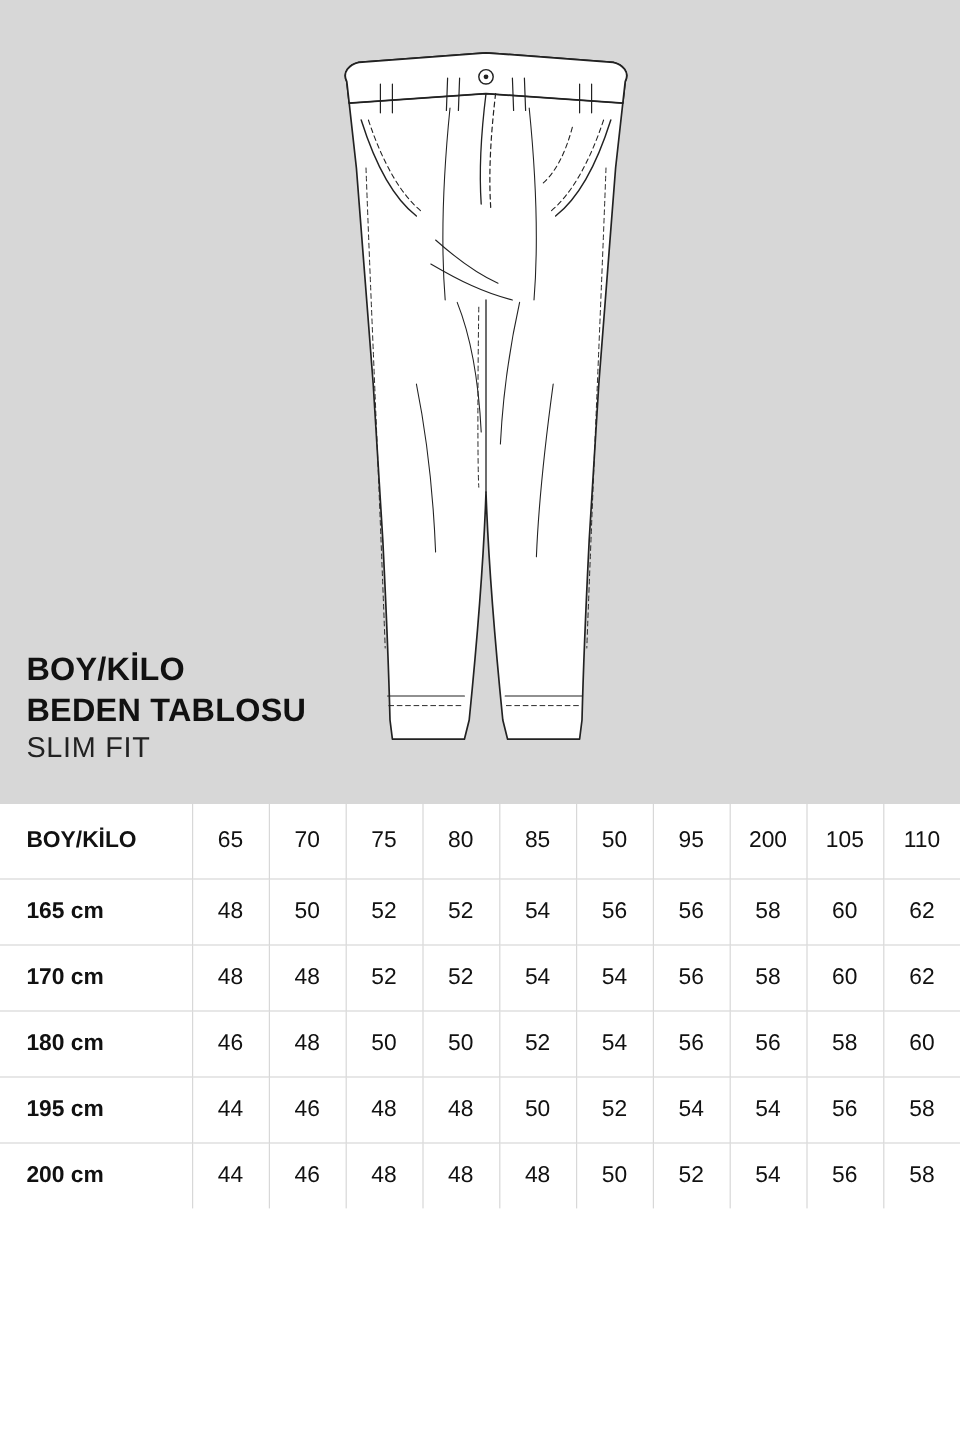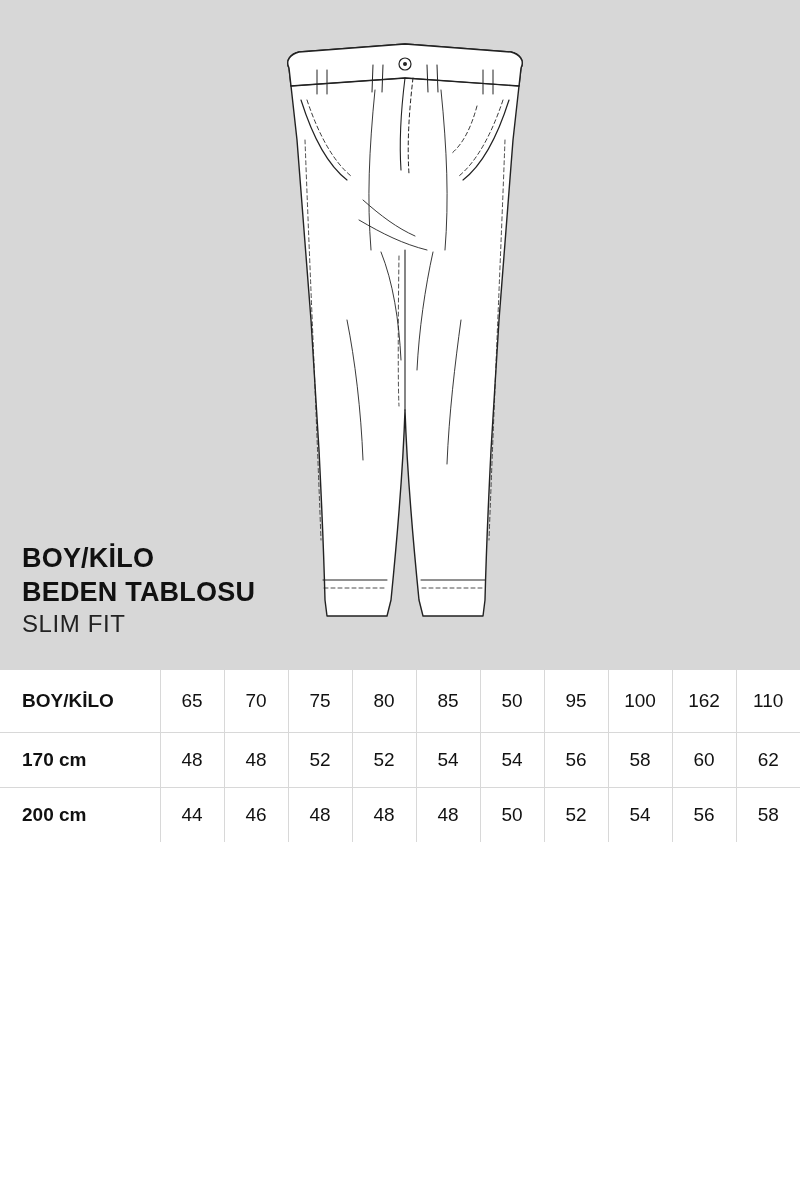--- a/index.html
+++ b/index.html
@@ -182,38 +182,77 @@
       <thead>
         <tr>
           <th class="corner">BOY/KİLO</th>
           <th>65</th>
           <th>70</th>
           <th>75</th>
           <th>80</th>
           <th>85</th>
           <th>50</th>
           <th>95</th>
-          <th>100</th>
-          <th>162</th>
+          <th>200</th>
+          <th>105</th>
           <th>110</th>
         </tr>
       </thead>
       <tbody>
         <tr>
-          <td>170 cm</td>
-          <td>48</td>
-          <td>48</td>
-          <td>52</td>
-          <td>52</td>
-          <td>54</td>
-          <td>54</td>
+          <td>165 cm</td>
+          <td>48</td>
+          <td>50</td>
+          <td>52</td>
+          <td>52</td>
+          <td>54</td>
+          <td>56</td>
           <td>56</td>
           <td>58</td>
           <td>60</td>
           <td>62</td>
+        </tr>
+        <tr>
+          <td>170 cm</td>
+          <td>48</td>
+          <td>48</td>
+          <td>52</td>
+          <td>52</td>
+          <td>54</td>
+          <td>54</td>
+          <td>56</td>
+          <td>58</td>
+          <td>60</td>
+          <td>62</td>
+        </tr>
+        <tr>
+          <td>180 cm</td>
+          <td>46</td>
+          <td>48</td>
+          <td>50</td>
+          <td>50</td>
+          <td>52</td>
+          <td>54</td>
+          <td>56</td>
+          <td>56</td>
+          <td>58</td>
+          <td>60</td>
+        </tr>
+        <tr>
+          <td>195 cm</td>
+          <td>44</td>
+          <td>46</td>
+          <td>48</td>
+          <td>48</td>
+          <td>50</td>
+          <td>52</td>
+          <td>54</td>
+          <td>54</td>
+          <td>56</td>
+          <td>58</td>
         </tr>
         <tr>
           <td>200 cm</td>
           <td>44</td>
           <td>46</td>
           <td>48</td>
           <td>48</td>
           <td>48</td>
           <td>50</td>
           <td>52</td>

